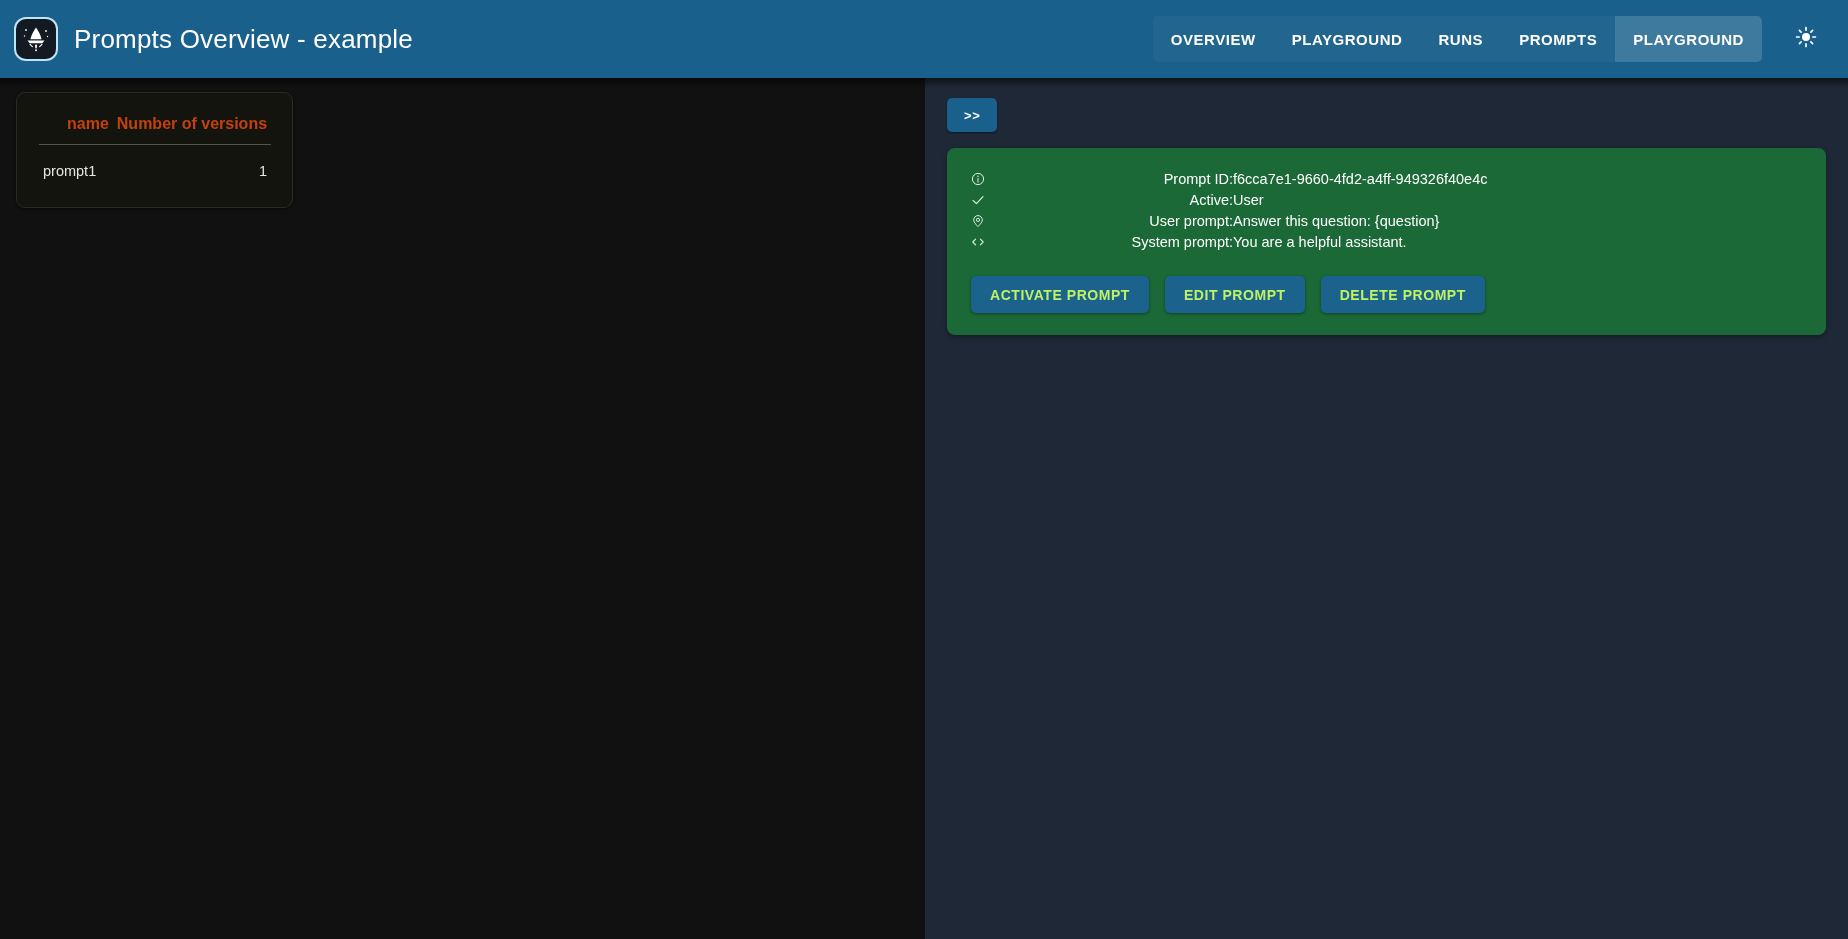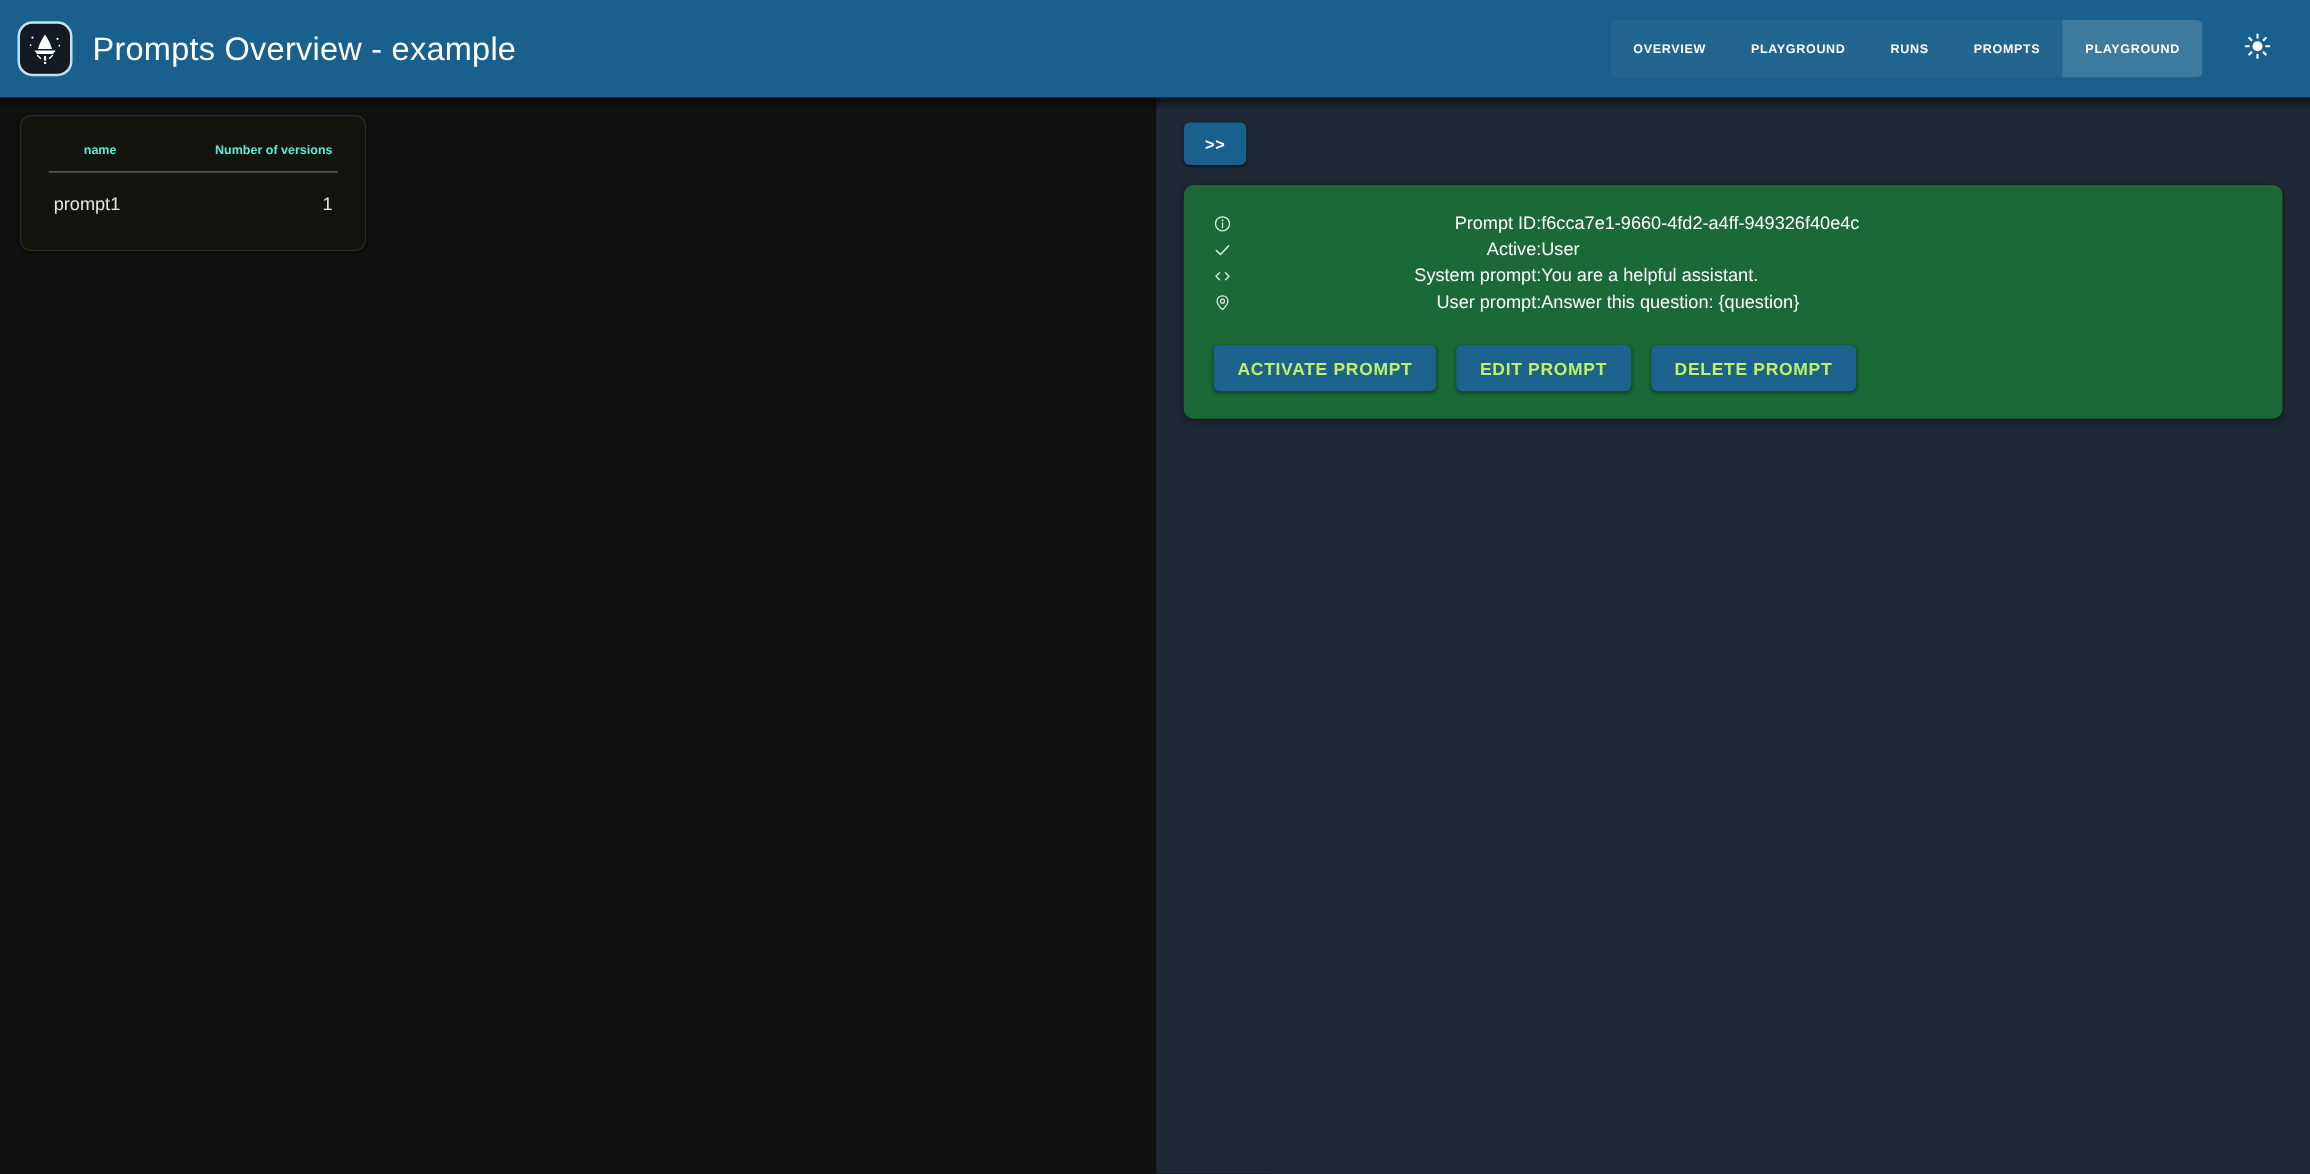--- a/index.html
+++ b/index.html
@@ -68,21 +68,21 @@
     height: 46px;
     background: rgba(255,255,255,0.045);
     border-radius: 5px;
     overflow: hidden;
     margin-right: 24px;
   }
   .nav-tab {
     display: flex; align-items: center; justify-content: center;
     padding: 0 18px;
     color: #ffffff;
-    font-size: 10px;
+    font-size: 15px;
     font-weight: 700;
     letter-spacing: 0.55px;
     white-space: nowrap;
     cursor: pointer;
     background: transparent;
     border: none;
     font-family: "Liberation Sans", sans-serif;
     height: 100%;
   }
   .nav-tab.active { background: rgba(255,255,255,0.13); }
@@ -123,22 +123,22 @@
     border: 1px solid #2a2a26;
     border-radius: 9px;
     padding: 14px 22px 24px 22px;
     box-shadow: 0 1px 3px rgba(0,0,0,0.6);
   }
   table.data-table {
     width: 100%;
     border-collapse: collapse;
   }
   table.data-table th {
-    color: #5eead4;
-    font-size: 10px;
+    color: #c2410c;
+    font-size: 16px;
     font-weight: 700;
     padding: 8px 4px 11px 4px;
     border-bottom: 1px solid #55554e;
     white-space: nowrap;
   }
   table.data-table th.col-name { text-align: left; padding-left: 28px; }
   table.data-table th.col-versions { text-align: right; }
   table.data-table td {
     color: #e7e7e1;
     font-size: 14.5px;
@@ -329,39 +329,39 @@
                 <polyline points="2,7.4 5.4,10.6 12,3.6" fill="none" stroke="#dff0e4" stroke-width="1.2" stroke-linecap="round" stroke-linejoin="round"></polyline>
               </svg>
             </span>
             <span class="detail-label">Active:</span>
             <span class="detail-value">User</span>
           </div>
 
           <div class="detail-row">
             <span class="detail-icon">
               <svg width="14" height="14" viewBox="0 0 14 14" aria-hidden="true">
+                <path d="M7 1.6 C9.5 1.6 11.3 3.5 11.3 5.9 C11.3 8.6 7 12.6 7 12.6 C7 12.6 2.7 8.6 2.7 5.9 C2.7 3.5 4.5 1.6 7 1.6 Z" fill="none" stroke="#dff0e4" stroke-width="1"></path>
+                <circle cx="7" cy="5.9" r="1.6" fill="none" stroke="#dff0e4" stroke-width="1"></circle>
+              </svg>
+            </span>
+            <span class="detail-label">User prompt:</span>
+            <span class="detail-value">Answer this question: {question}</span>
+          </div>
+
+          <div class="detail-row">
+            <span class="detail-icon">
+              <svg width="14" height="14" viewBox="0 0 14 14" aria-hidden="true">
                 <polyline points="4.6,4.2 1.8,7 4.6,9.8" fill="none" stroke="#dff0e4" stroke-width="1.1" stroke-linecap="round" stroke-linejoin="round"></polyline>
                 <polyline points="9.4,4.2 12.2,7 9.4,9.8" fill="none" stroke="#dff0e4" stroke-width="1.1" stroke-linecap="round" stroke-linejoin="round"></polyline>
               </svg>
             </span>
             <span class="detail-label">System prompt:</span>
             <span class="detail-value">You are a helpful assistant.</span>
           </div>
 
-          <div class="detail-row">
-            <span class="detail-icon">
-              <svg width="14" height="14" viewBox="0 0 14 14" aria-hidden="true">
-                <path d="M7 1.6 C9.5 1.6 11.3 3.5 11.3 5.9 C11.3 8.6 7 12.6 7 12.6 C7 12.6 2.7 8.6 2.7 5.9 C2.7 3.5 4.5 1.6 7 1.6 Z" fill="none" stroke="#dff0e4" stroke-width="1"></path>
-                <circle cx="7" cy="5.9" r="1.6" fill="none" stroke="#dff0e4" stroke-width="1"></circle>
-              </svg>
-            </span>
-            <span class="detail-label">User prompt:</span>
-            <span class="detail-value">Answer this question: {question}</span>
-          </div>
-
         </div>
 
         <div class="action-row">
           <button class="action-btn">ACTIVATE PROMPT</button>
           <button class="action-btn">EDIT PROMPT</button>
           <button class="action-btn">DELETE PROMPT</button>
         </div>
 
       </div>
 

